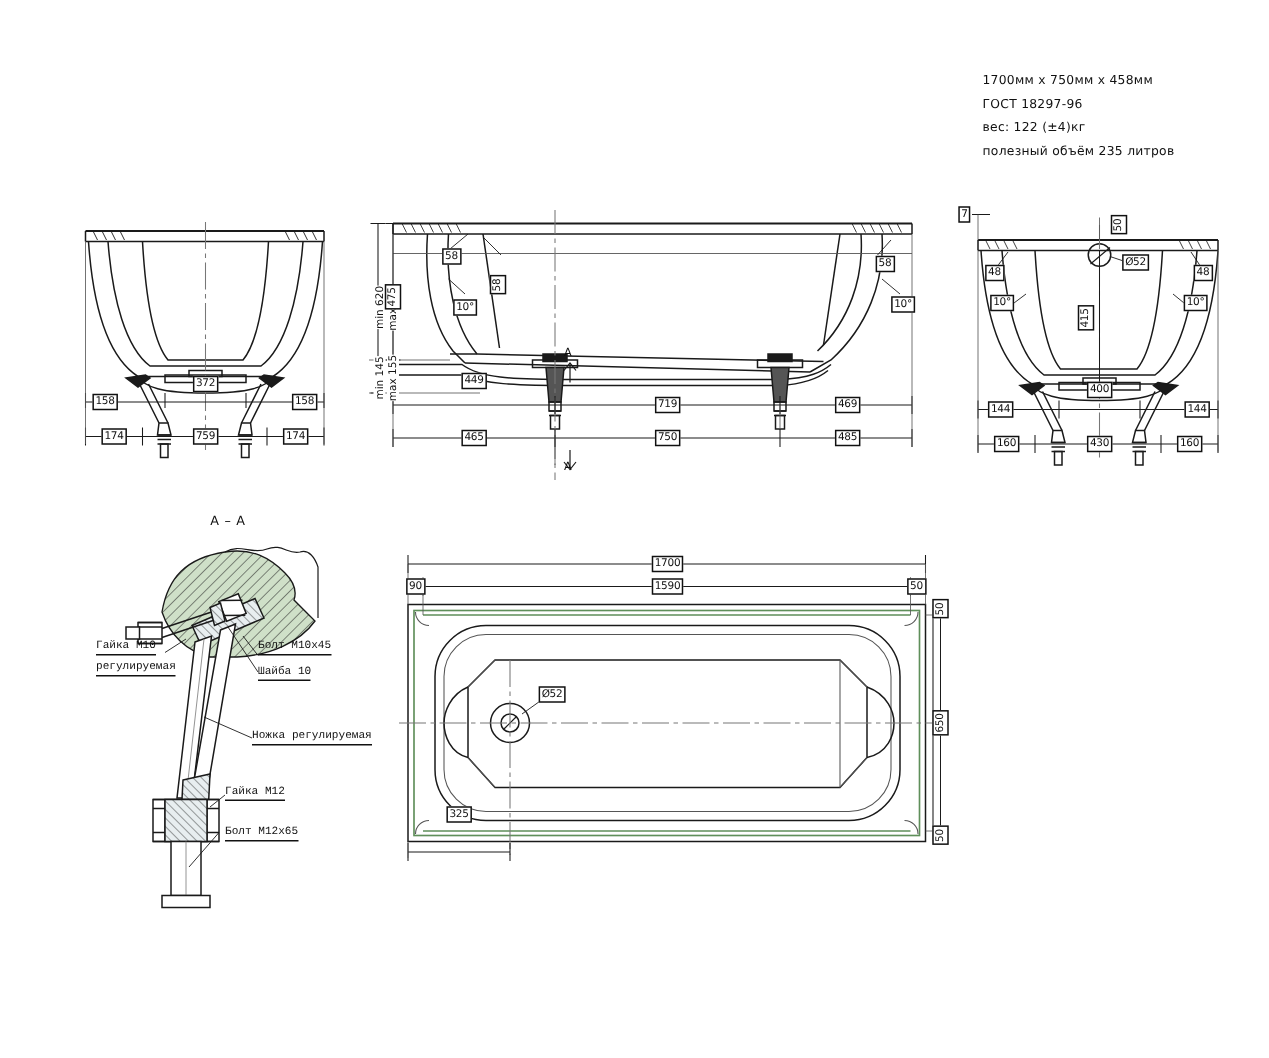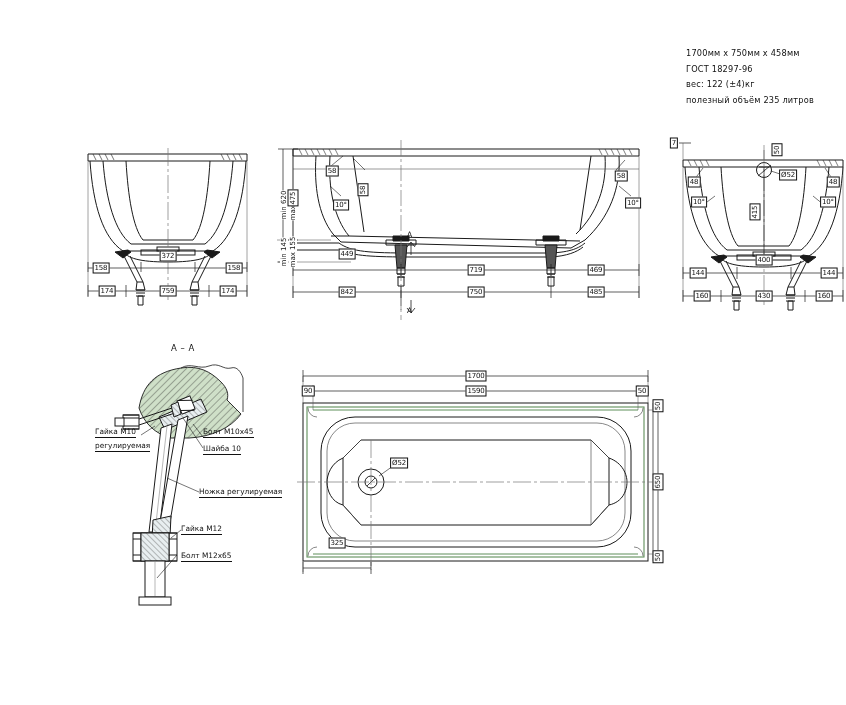--- a/index.html
+++ b/index.html
@@ -1,34 +1,34 @@
 <!DOCTYPE html>
 <html><head>
 <meta charset="utf-8">
 <style>
   html,body{margin:0;padding:0;background:#ffffff;}
   body{width:846px;height:705px;position:relative;overflow:hidden;
        font-family:"DejaVu Sans",sans-serif;color:#1a1a1a;}
-  .sheet{position:absolute;inset:0;margin-left:31px;}
+  .sheet{position:absolute;inset:0;}
   svg{position:absolute;top:0;left:0;}
   .spec{position:absolute;left:655px;top:46px;font-size:8.2px;line-height:15.6px;
         letter-spacing:.2px;white-space:nowrap;color:#111;}
   .spec div{height:15.6px;}
   
   .dim{position:absolute;font-size:7px;line-height:9px;background:#fff;
        border:.7px solid #111;padding:0 1px;color:#111;white-space:nowrap;
        letter-spacing:-.2px;transform:translate(-50%,-50%);}
   .dim.v{writing-mode:vertical-rl;transform:translate(-50%,-50%) rotate(180deg);padding:1px 0;}
   .plain{position:absolute;font-size:7px;color:#111;white-space:nowrap;
          transform:translate(-50%,-50%);background:#fff;}
   .plain.v{writing-mode:vertical-rl;transform:translate(-50%,-50%) rotate(180deg);}
   .cap{position:absolute;font-size:8.5px;color:#111;white-space:nowrap;
        transform:translate(-50%,-50%);letter-spacing:.5px;text-align:right;}
   .lead{position:absolute;font-size:7.4px;color:#111;white-space:nowrap;
-        border-bottom:.7px solid #111;padding-bottom:.5px;}
+        border-bottom:.7px solid #111;padding-bottom:.5px;font-family:Liberation Mono, monospace;}
   .secmark{position:absolute;font-size:7.5px;color:#111;}
 </style>
 </head>
 <body>
 
 <div class="sheet">
 
 <svg width="846" height="705">
   <defs>
     <pattern id="hatch" width="5" height="5" patternTransform="rotate(45)" patternUnits="userSpaceOnUse">
@@ -333,21 +333,21 @@
 
 <div class="dim" style="left:301px;top:171px">58</div>
 <div class="dim v" style="left:332px;top:190px">58</div>
 <div class="dim" style="left:590px;top:176px">58</div>
 <div class="dim" style="left:310px;top:205px">10°</div>
 <div class="dim" style="left:602px;top:203px">10°</div>
 
 <div class="dim" style="left:316px;top:254px">449</div>
 <div class="dim" style="left:445px;top:270px">719</div>
 <div class="dim" style="left:565px;top:270px">469</div>
-<div class="dim" style="left:316px;top:292px">842</div>
+<div class="dim" style="left:316px;top:292px">465</div>
 <div class="dim" style="left:445px;top:292px">750</div>
 <div class="dim" style="left:565px;top:292px">485</div>
 
 <div class="secmark" style="left:376px;top:230px">A</div>
 <div class="secmark" style="left:376px;top:306px">A</div>
 
 <div class="dim" style="left:643px;top:143px">7</div>
 <div class="dim v" style="left:746px;top:150px">50</div>
 <div class="dim" style="left:663px;top:182px">48</div>
 <div class="dim" style="left:802px;top:182px">48</div>

